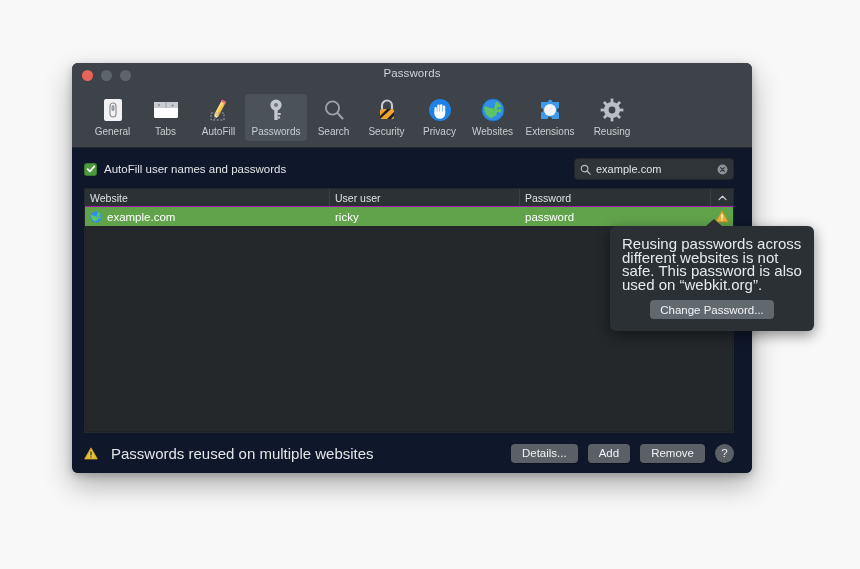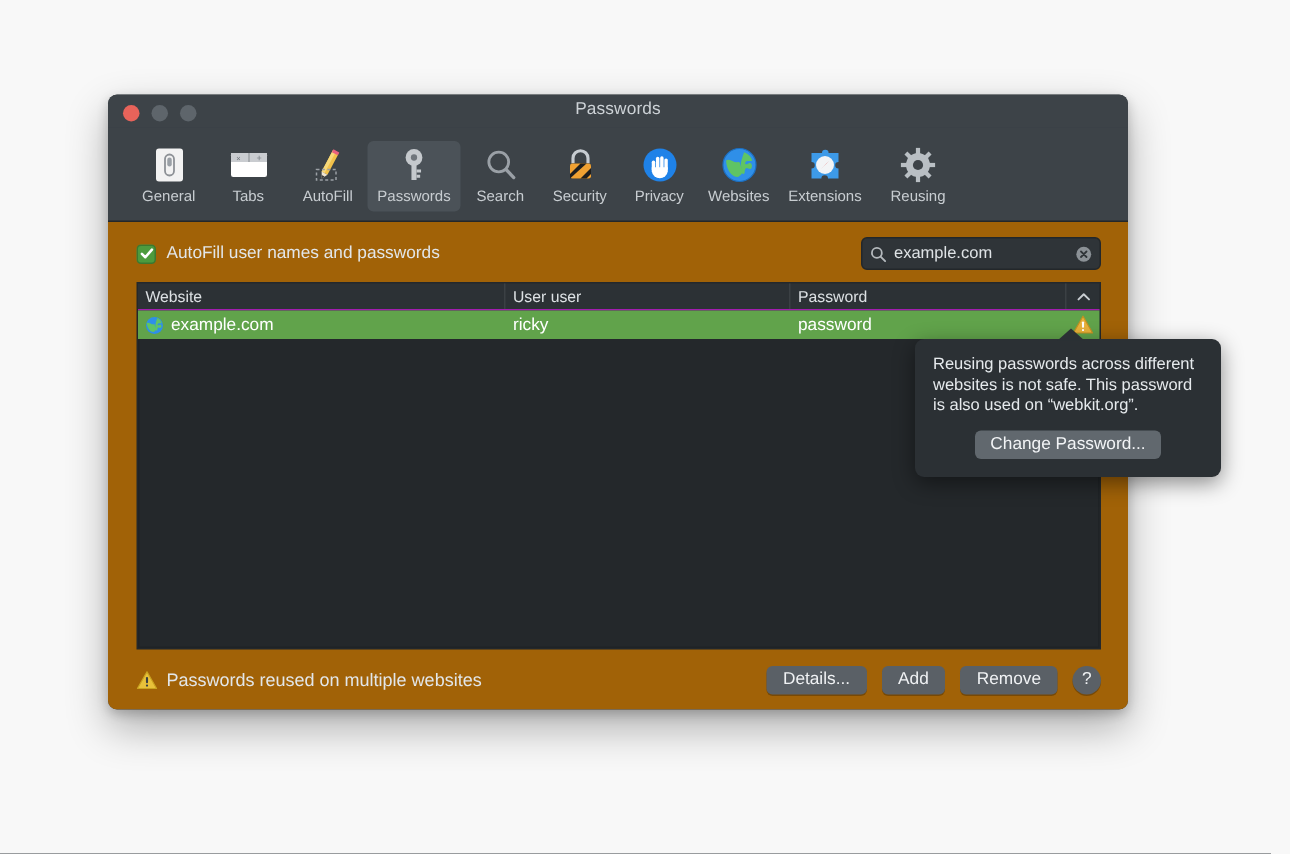--- a/index.html
+++ b/index.html
@@ -96,22 +96,22 @@
     font-size: 10px;
     color: #c8cdd1;
     white-space: nowrap;
     line-height: 12px;
   }
   .tb-item.wide { width: 62px; }
 
   
   .content {
     flex: 1 1 auto;
-    background: #a16207;
-    padding: 10px 18px 0 19px;
+    background: #0f172a;
+    padding: 10px 18px 0 12px;
     position: relative;
     display: flex;
     flex-direction: column;
   }
 
   .row-top {
     display: flex;
     align-items: center;
     justify-content: space-between;
     height: 22px;
@@ -206,21 +206,21 @@
 
   
   .bottom {
     height: 40px;
     display: flex;
     align-items: center;
     justify-content: space-between;
     flex: 0 0 auto;
   }
   .status { display: flex; align-items: center; gap: 6px; }
-  .status .txt { font-size: 12px; color: #e2e6e9; }
+  .status .txt { font-size: 15px; color: #e2e6e9; margin-left: 7px; }
   .btns { display: flex; align-items: center; gap: 10px; }
   .btn {
     background: #5a6066;
     border: none;
     border-radius: 4px;
     height: 19px;
     padding: 0 11px;
     font-size: 11.5px;
     color: #f0f2f4;
     font-family: "Liberation Sans", sans-serif;
@@ -250,21 +250,21 @@
   .popover .arrow {
     position: absolute;
     top: -7px;
     left: 95px;
     width: 0; height: 0;
     border-left: 9px solid transparent;
     border-right: 9px solid transparent;
     border-bottom: 8px solid #2b3034;
   }
   .pop-text {
-    font-size: 11px;
+    font-size: 15px;
     line-height: 13.5px;
     color: #e6eaed;
     margin: 0 0 9px 0;
   }
   .pop-btnwrap { display: flex; justify-content: center; }
   .pop-btn {
     background: #61686e;
     border: none;
     border-radius: 4px;
     height: 19px;

